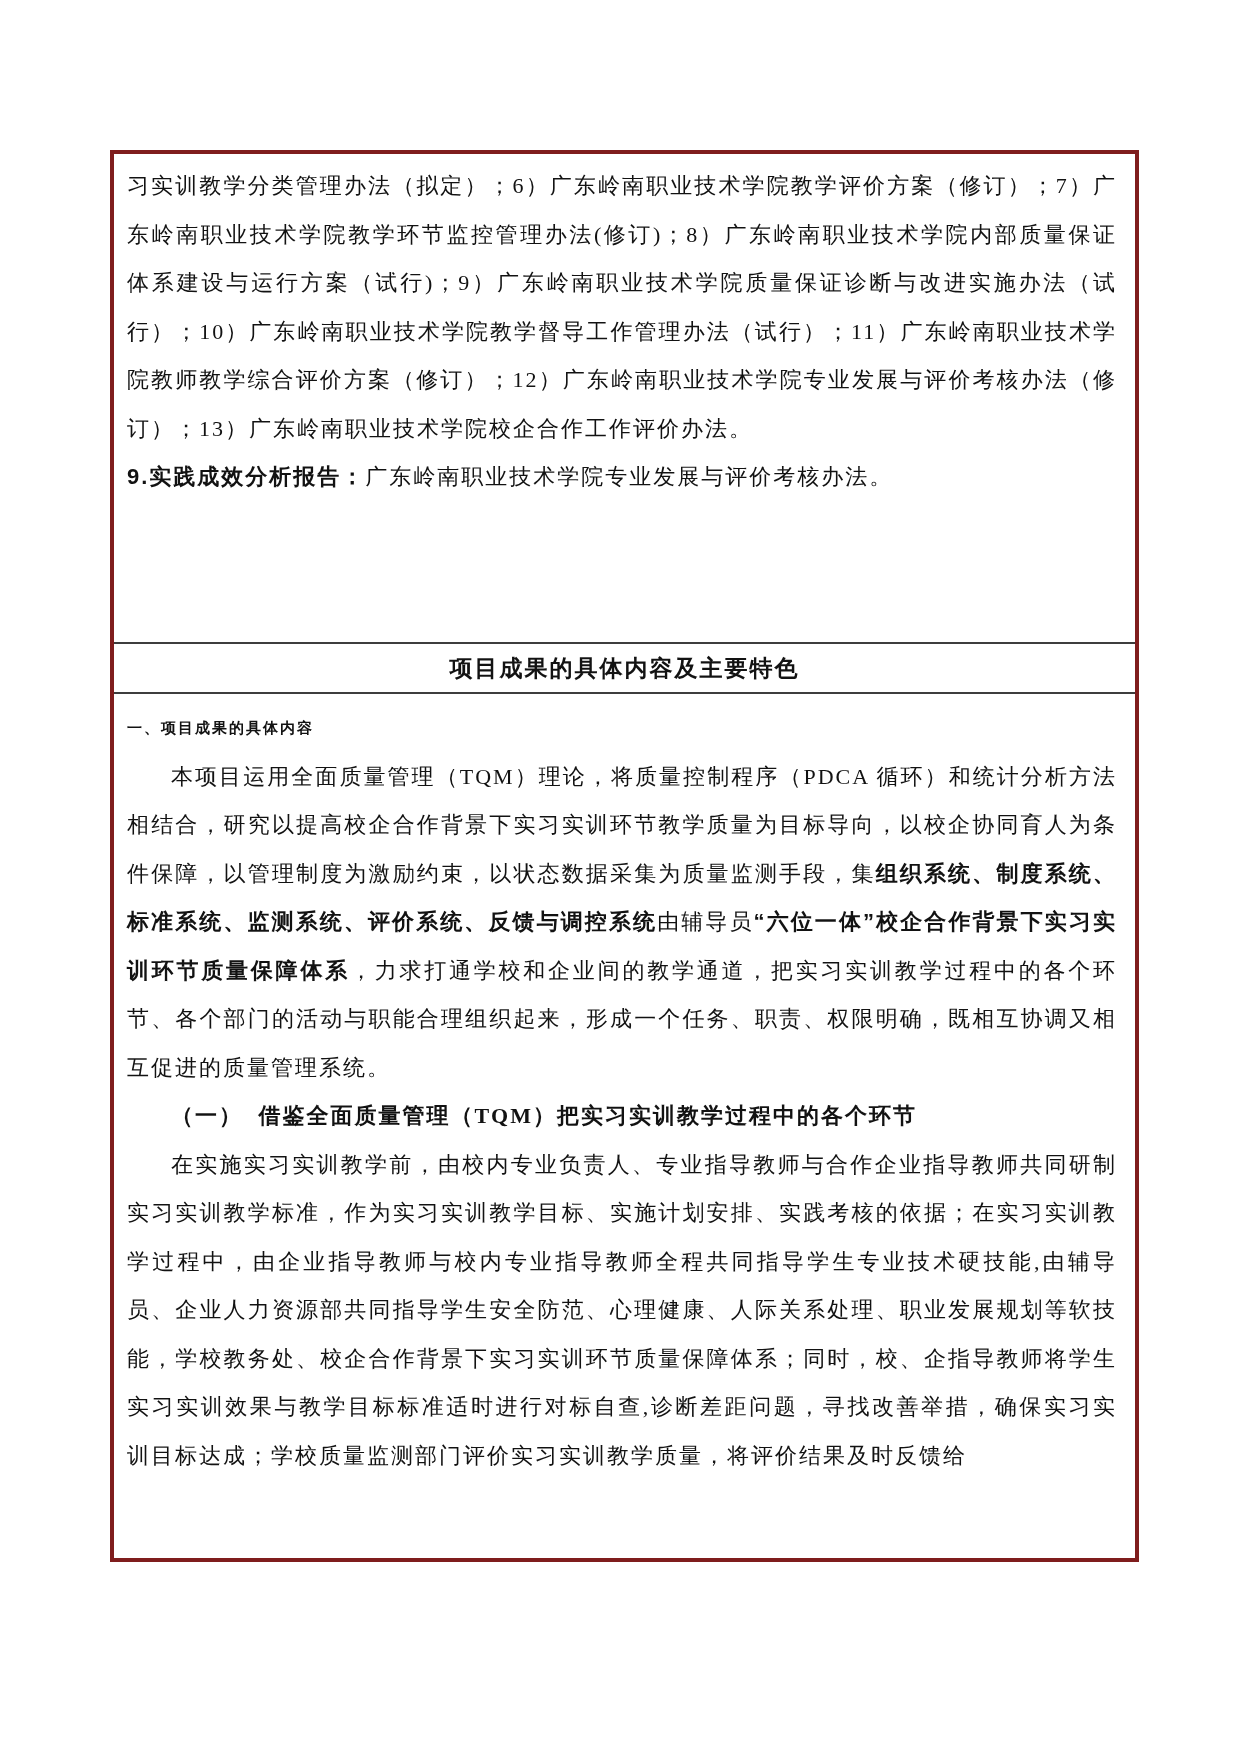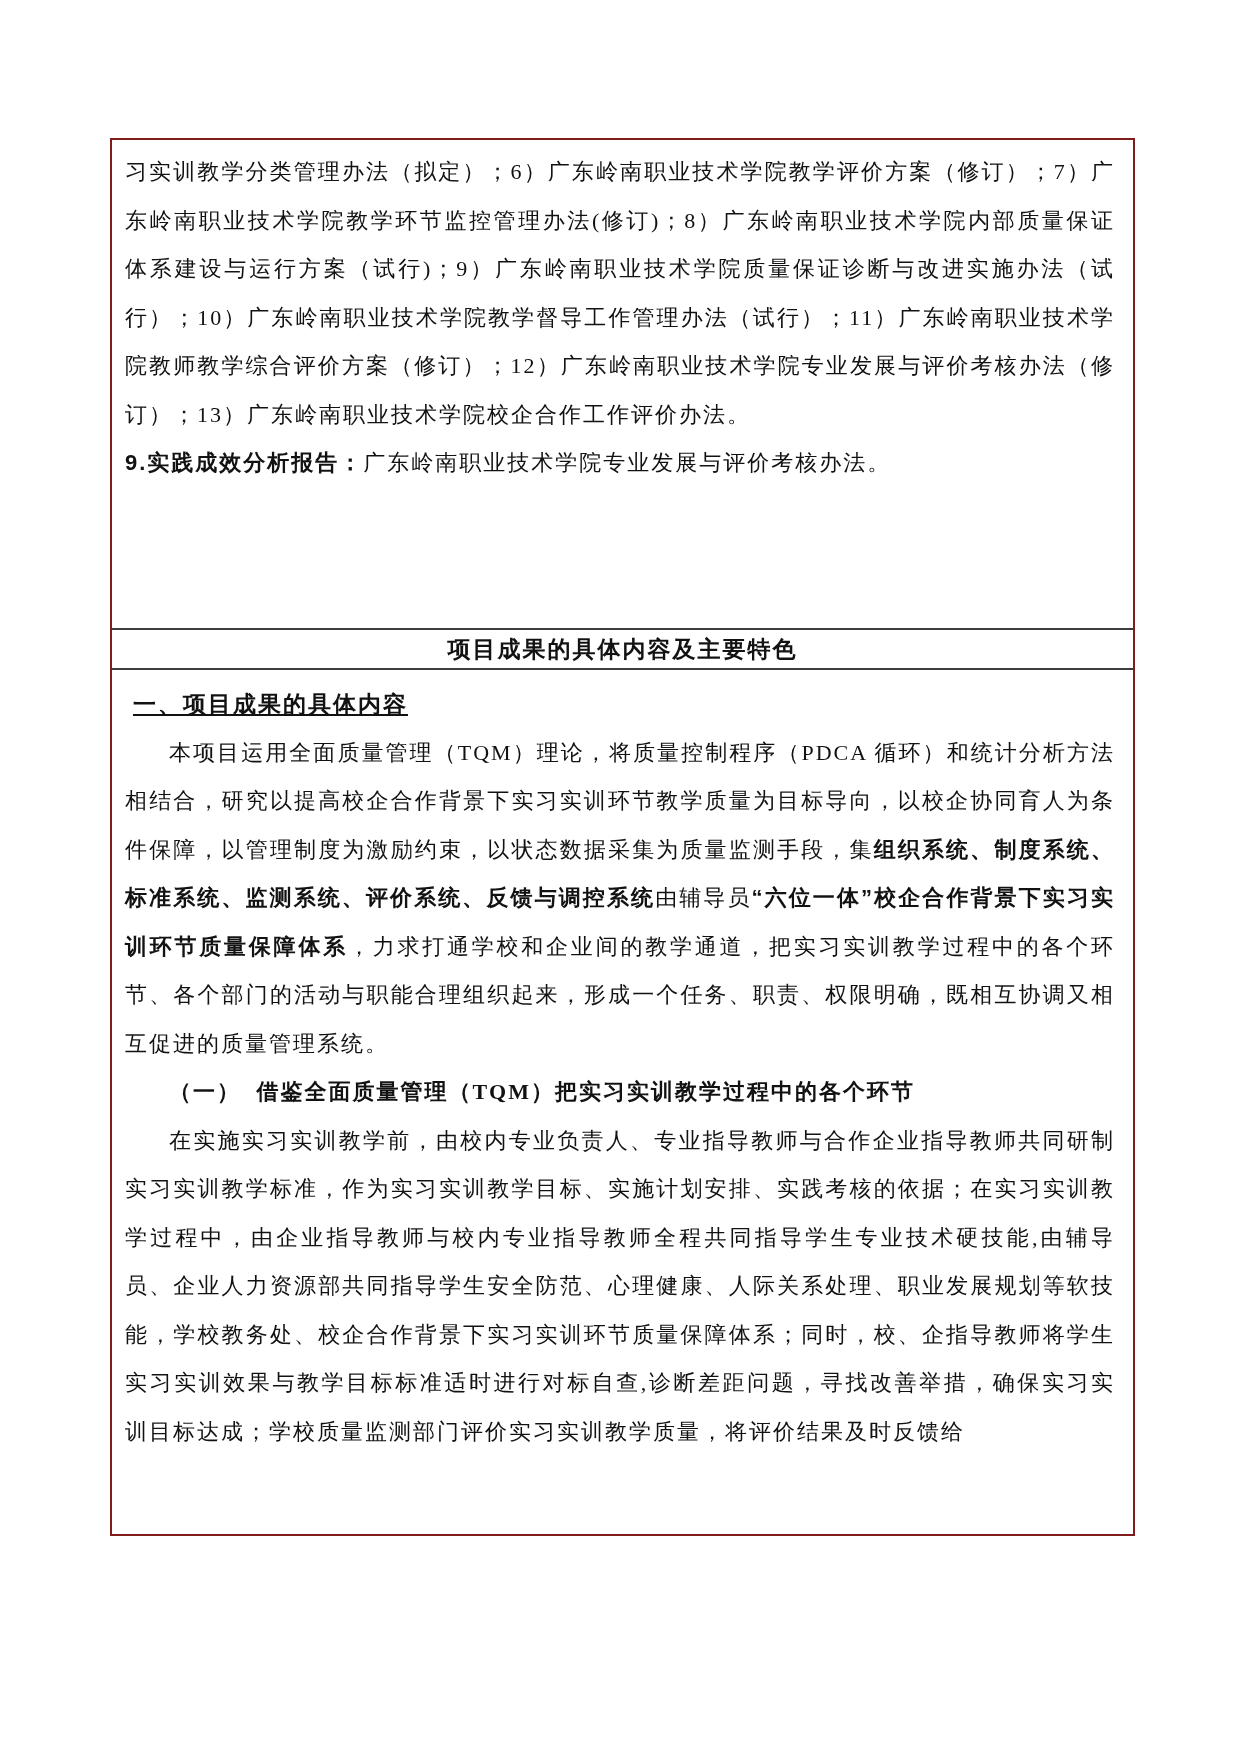--- a/index.html
+++ b/index.html
@@ -10,40 +10,40 @@
   body {
     width: 1240px;
     height: 1753px;
     position: relative;
     font-family: "Liberation Serif", "DejaVu Serif", serif;
     color: #121212;
   }
   .doc-table {
     position: absolute;
     left: 110px;
-    top: 138px;
+    top: 150px;
     width: 1021px;
-    border: 2px solid #7f1d1d;
+    border: 4px solid #7f1d1d;
     box-sizing: content-box;
   }
   .cell {
     box-sizing: border-box;
     font-size: 22px;
     line-height: 48.5px;
     letter-spacing: 2px;
     text-align: justify;
     text-justify: inter-character;
   }
   .row-achievements {
     height: 488px;
     padding: 8px 18px 0 13px;
     overflow: hidden;
   }
   .row-header {
-    height: 42px;
+    height: 52px;
     border-top: 2px solid #3d3d3d;
     border-bottom: 2px solid #3d3d3d;
     box-sizing: border-box;
     display: flex;
     align-items: center;
     justify-content: center;
   }
   .row-header .header-title {
     font-family: "Liberation Sans", "DejaVu Sans", sans-serif;
     font-weight: bold;
@@ -56,24 +56,23 @@
     overflow: hidden;
   }
   p { margin: 0; }
   .bold-hei {
     font-family: "Liberation Sans", "DejaVu Sans", sans-serif;
     font-weight: bold;
   }
   .section-heading {
     font-family: "Liberation Sans", "DejaVu Sans", sans-serif;
     font-weight: bold;
-    font-size: 23px;
+    font-size: 15px;
     line-height: 48.5px;
-    margin: 4px 0 0 8px;
-    text-decoration: underline;
+    margin: 4px 0 0 0;
   }
   .sub-heading {
     font-weight: bold;
     font-size: 22px;
     line-height: 48.5px;
     text-indent: 2em;
     margin: 0;
   }
   .sub-heading .sub-num { margin-right: 0.7em; }
   .indent { text-indent: 2em; }

